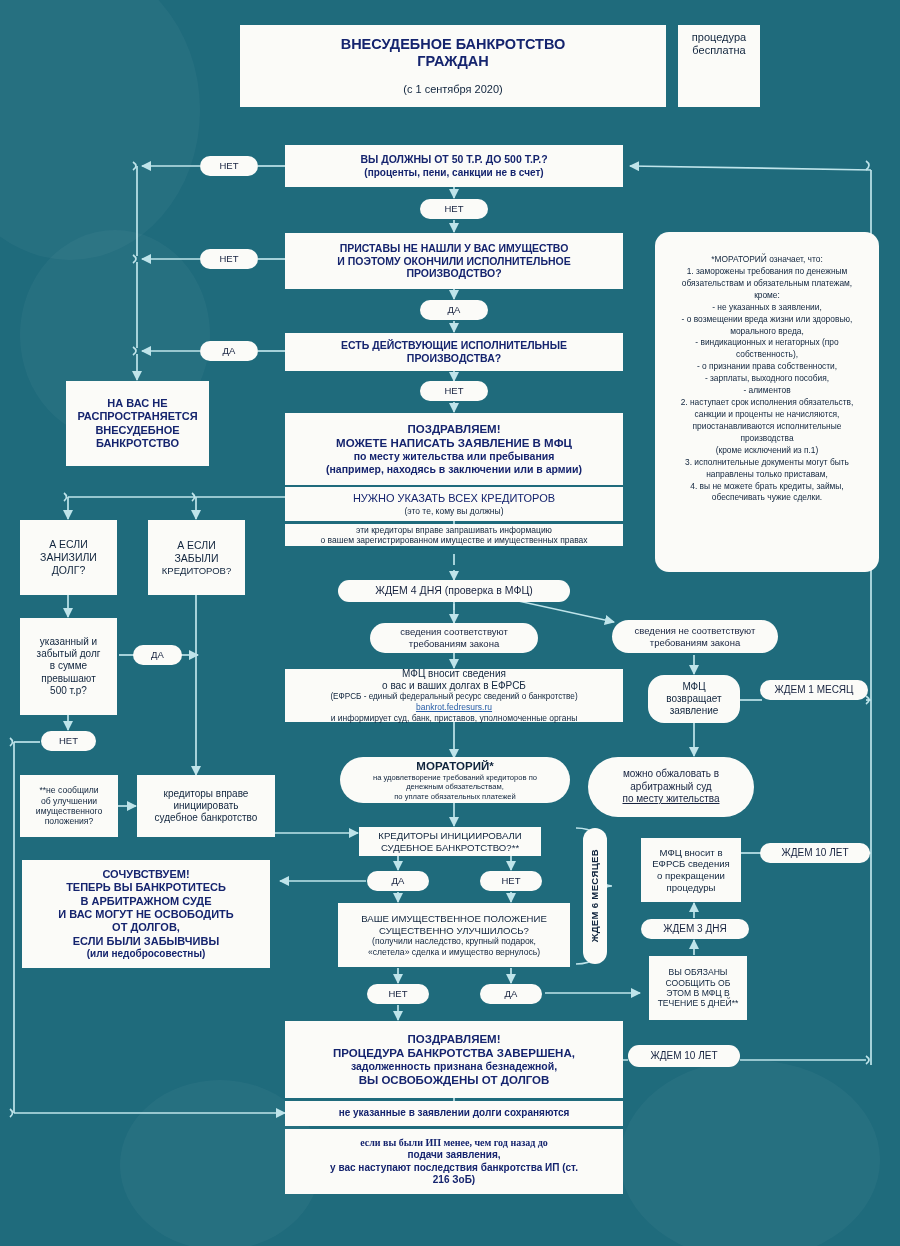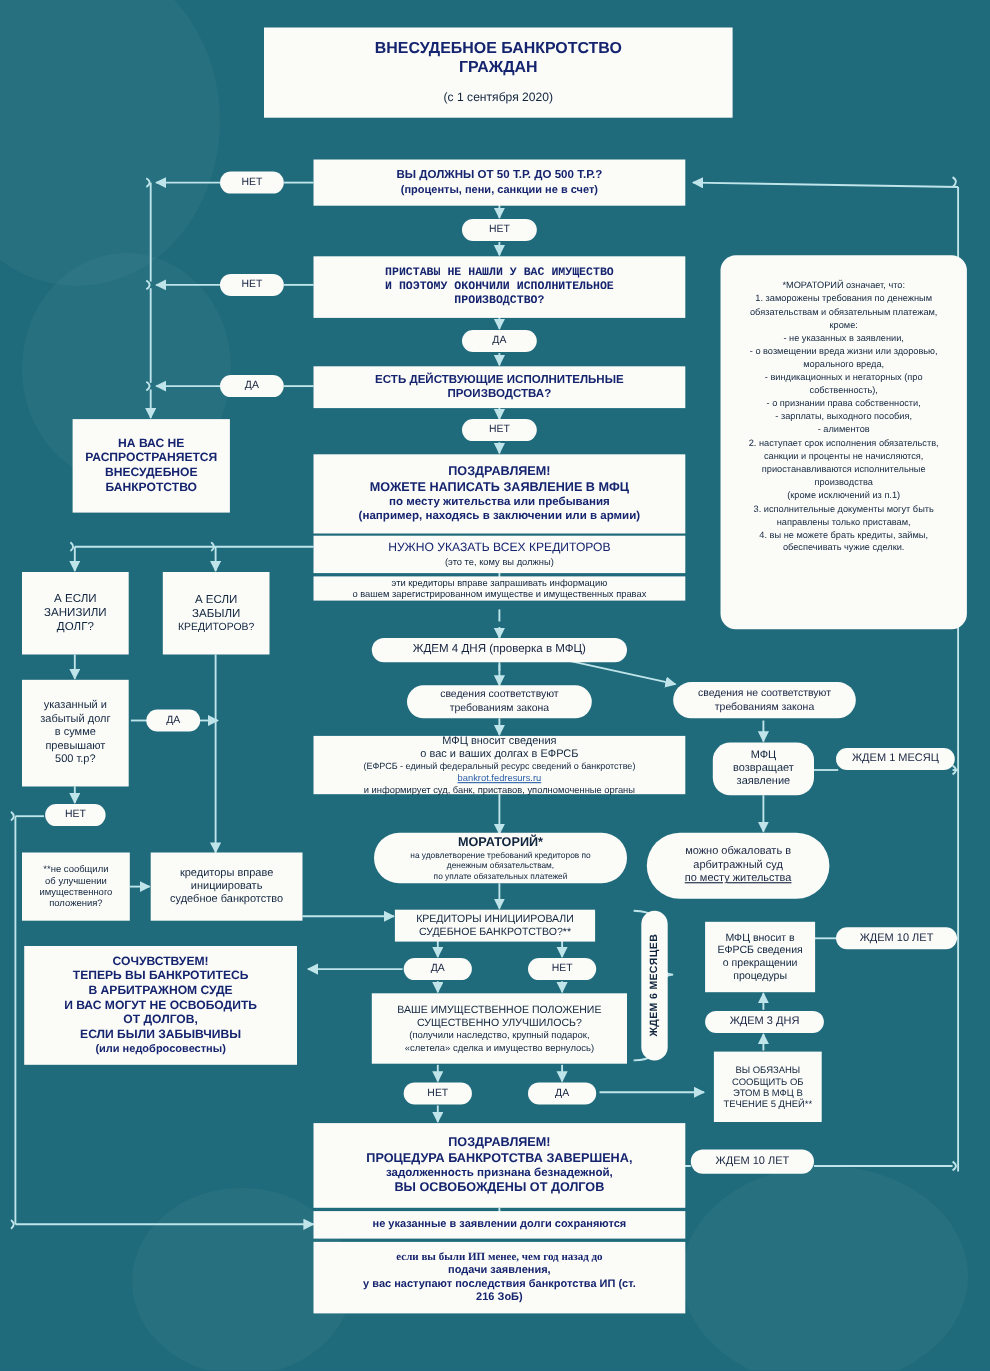--- a/index.html
+++ b/index.html
@@ -173,33 +173,37 @@
     <g stroke="#bfe4ea" stroke-width="1.7" fill="none">
       <path d="M576,828 q26,0 26,24 L602,876 q0,10 10,10 q-10,0 -10,10 L602,940 q0,24 -26,24"></path>
     </g>
   </svg>
 
   <div class="box" style="left:240px;top:25px;width:426px;height:82px;">
     <div class="b navy" style="font-size:14.5px;">ВНЕСУДЕБНОЕ БАНКРОТСТВО</div>
     <div class="b navy" style="font-size:14.5px;">ГРАЖДАН</div>
     <div class="dark" style="font-size:11px;margin-top:12px;">(с 1 сентября 2020)</div>
   </div>
+  <div class="box" style="left:678px;top:25px;width:82px;height:82px;justify-content:flex-start;padding-top:6px;">
+    <div class="dark" style="font-size:11px;">процедура</div>
+    <div class="dark" style="font-size:11px;">бесплатна</div>
+  </div>
 
   <div class="box" style="left:285px;top:145px;width:338px;height:42px;">
     <div class="b navy" style="font-size:10.5px;">ВЫ ДОЛЖНЫ ОТ 50 Т.Р. ДО 500 Т.Р.?</div>
     <div class="b navy" style="font-size:10px;margin-top:2px;">(проценты, пени, санкции не в счет)</div>
   </div>
   <div class="pill" style="left:420px;top:199px;width:68px;height:20px;">
     <span style="font-size:9.5px;">НЕТ</span>
   </div>
   <div class="pill" style="left:200px;top:156px;width:58px;height:20px;">
     <span style="font-size:9.5px;">НЕТ</span>
   </div>
 
-  <div class="box" style="left:285px;top:233px;width:338px;height:56px;font-family:Liberation Mono, monospace;">
+  <div class="box" style="left:285px;top:233px;width:338px;height:56px;">
     <div class="b navy" style="font-size:10.5px;">ПРИСТАВЫ НЕ НАШЛИ У ВАС ИМУЩЕСТВО</div>
     <div class="b navy" style="font-size:10.5px;">И ПОЭТОМУ ОКОНЧИЛИ ИСПОЛНИТЕЛЬНОЕ</div>
     <div class="b navy" style="font-size:10.5px;">ПРОИЗВОДСТВО?</div>
   </div>
   <div class="pill" style="left:420px;top:300px;width:68px;height:20px;">
     <span style="font-size:9.5px;">ДА</span>
   </div>
   <div class="pill" style="left:200px;top:249px;width:58px;height:20px;">
     <span style="font-size:9.5px;">НЕТ</span>
   </div>

